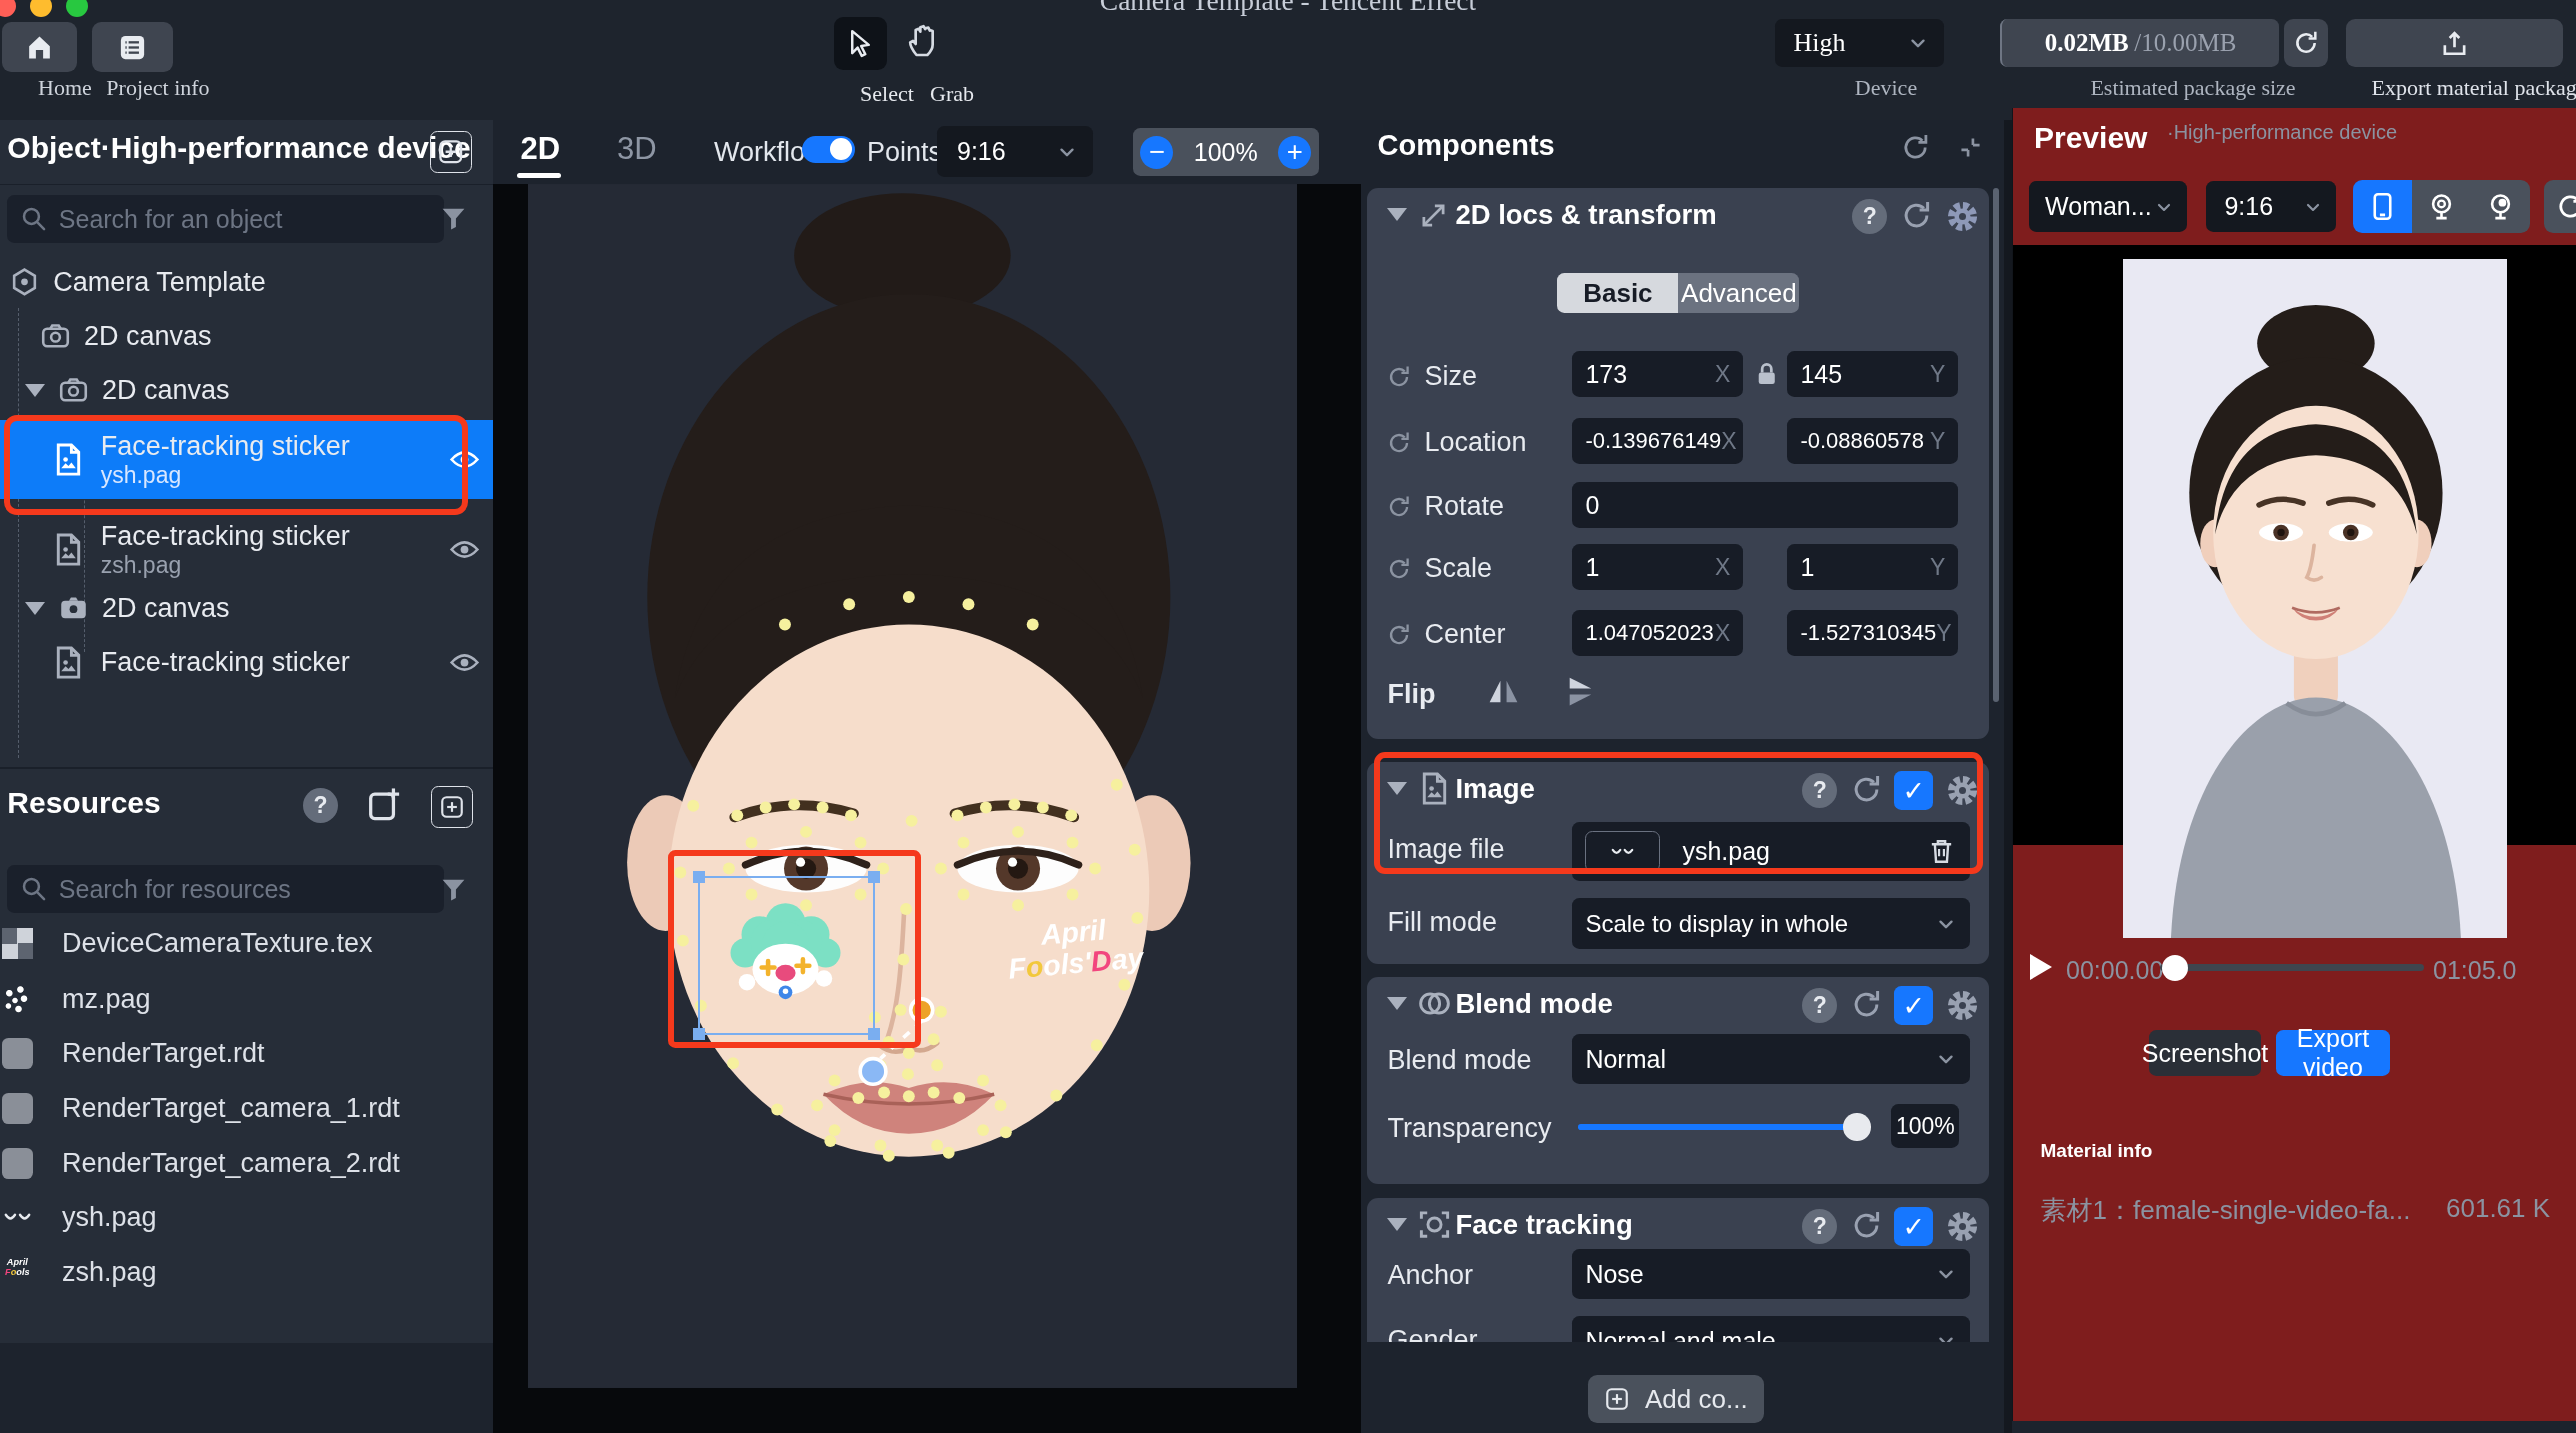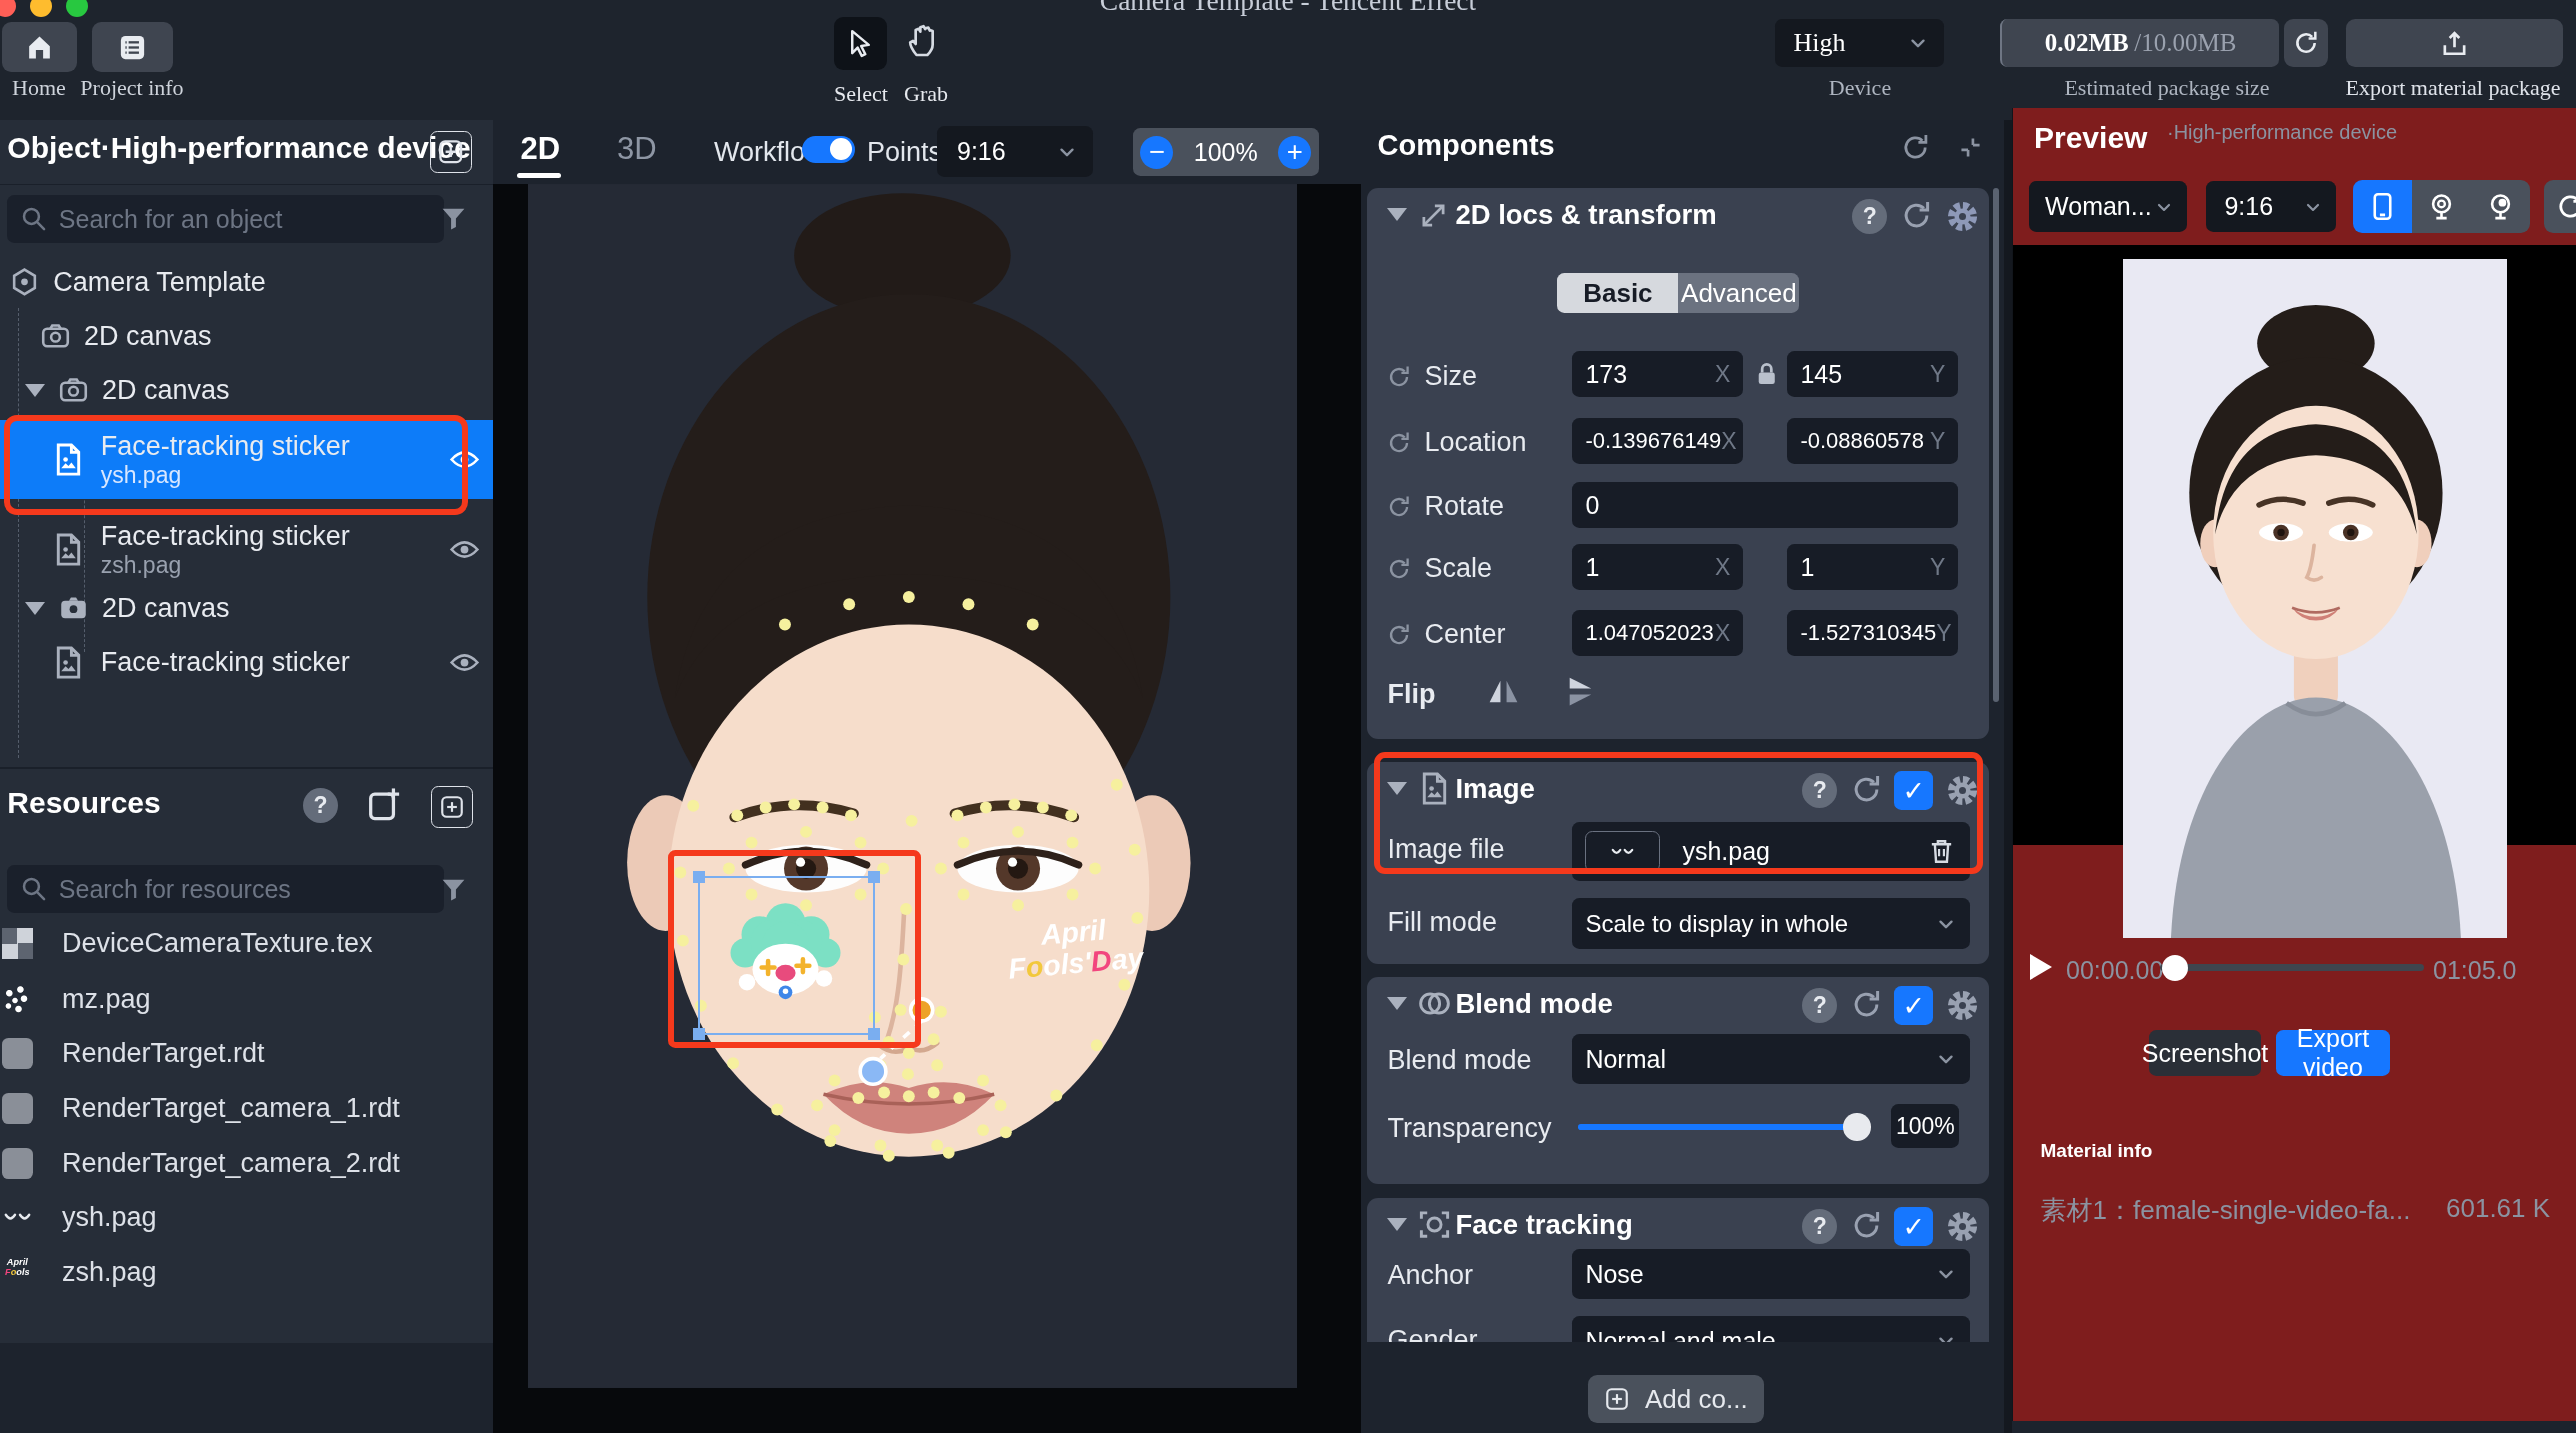--- a/index.html
+++ b/index.html
@@ -5,21 +5,21 @@
   html,body{margin:0;padding:0;background:#0c0f14;}
   .page{position:relative;width:2576px;height:1433px;overflow:hidden;background:#1d232d;
         font-family:"Liberation Sans","DejaVu Sans",sans-serif;color:#e8ebf0;}
   .abs{position:absolute;}
   svg.ic{display:block;}
   
   .topbar{position:absolute;left:0;top:0;width:2576px;height:120px;background:#1e242d;border-bottom:1.8px solid #141920;font-family:Liberation Serif, serif;}
   .winTitle{position:absolute;top:-14.7px;left:0;width:2576px;text-align:center;font-size:27.5px;color:#c7cdd8;}
   .tl{position:absolute;width:22px;height:22px;border-radius:50%;top:-5.5px;}
   .toolBtn{position:absolute;background:#3f4550;border-radius:9.2px;display:flex;align-items:center;justify-content:center;color:#e9ecf1;}
-  .toolLbl{position:absolute;font-size:22px;color:#ced3db;text-align:center;white-space:nowrap;transform:translateX(-50%);}
+  .toolLbl{position:absolute;font-size:22px;color:#ced3db;text-align:center;white-space:nowrap;transform:translateX(-50%);margin-left:26px;}
   .pkgBox{position:absolute;left:2000px;top:19px;width:277px;height:48px;background:#3f4550;border-radius:7.3px;
           display:flex;align-items:center;justify-content:center;font-size:25px;border-left:2.8px solid #6f7684;}
   .ddDark{background:#14181f;border-radius:7.3px;display:flex;align-items:center;justify-content:space-between;color:#fff;}
   
   .leftPanel{position:absolute;left:0;top:120px;width:493px;height:1223px;background:#262d38;border-right:1.8px solid #161b23;}
   .lpHeader{position:absolute;left:0;top:0;width:493px;height:64px;border-bottom:1.8px solid #1a202a;}
   .lpTitle{position:absolute;left:7.3px;top:11px;font-size:30px;font-weight:bold;color:#fff;white-space:nowrap;}
   .sqBtn{position:absolute;width:40px;height:40px;border:1.8px solid #dfe3ea;border-radius:7.3px;color:#dfe3ea;
          display:flex;align-items:center;justify-content:center;font-size:27.5px;}
   .searchBox{position:absolute;left:7.3px;width:411px;height:48px;background:#1a202b;border-radius:7.3px;

